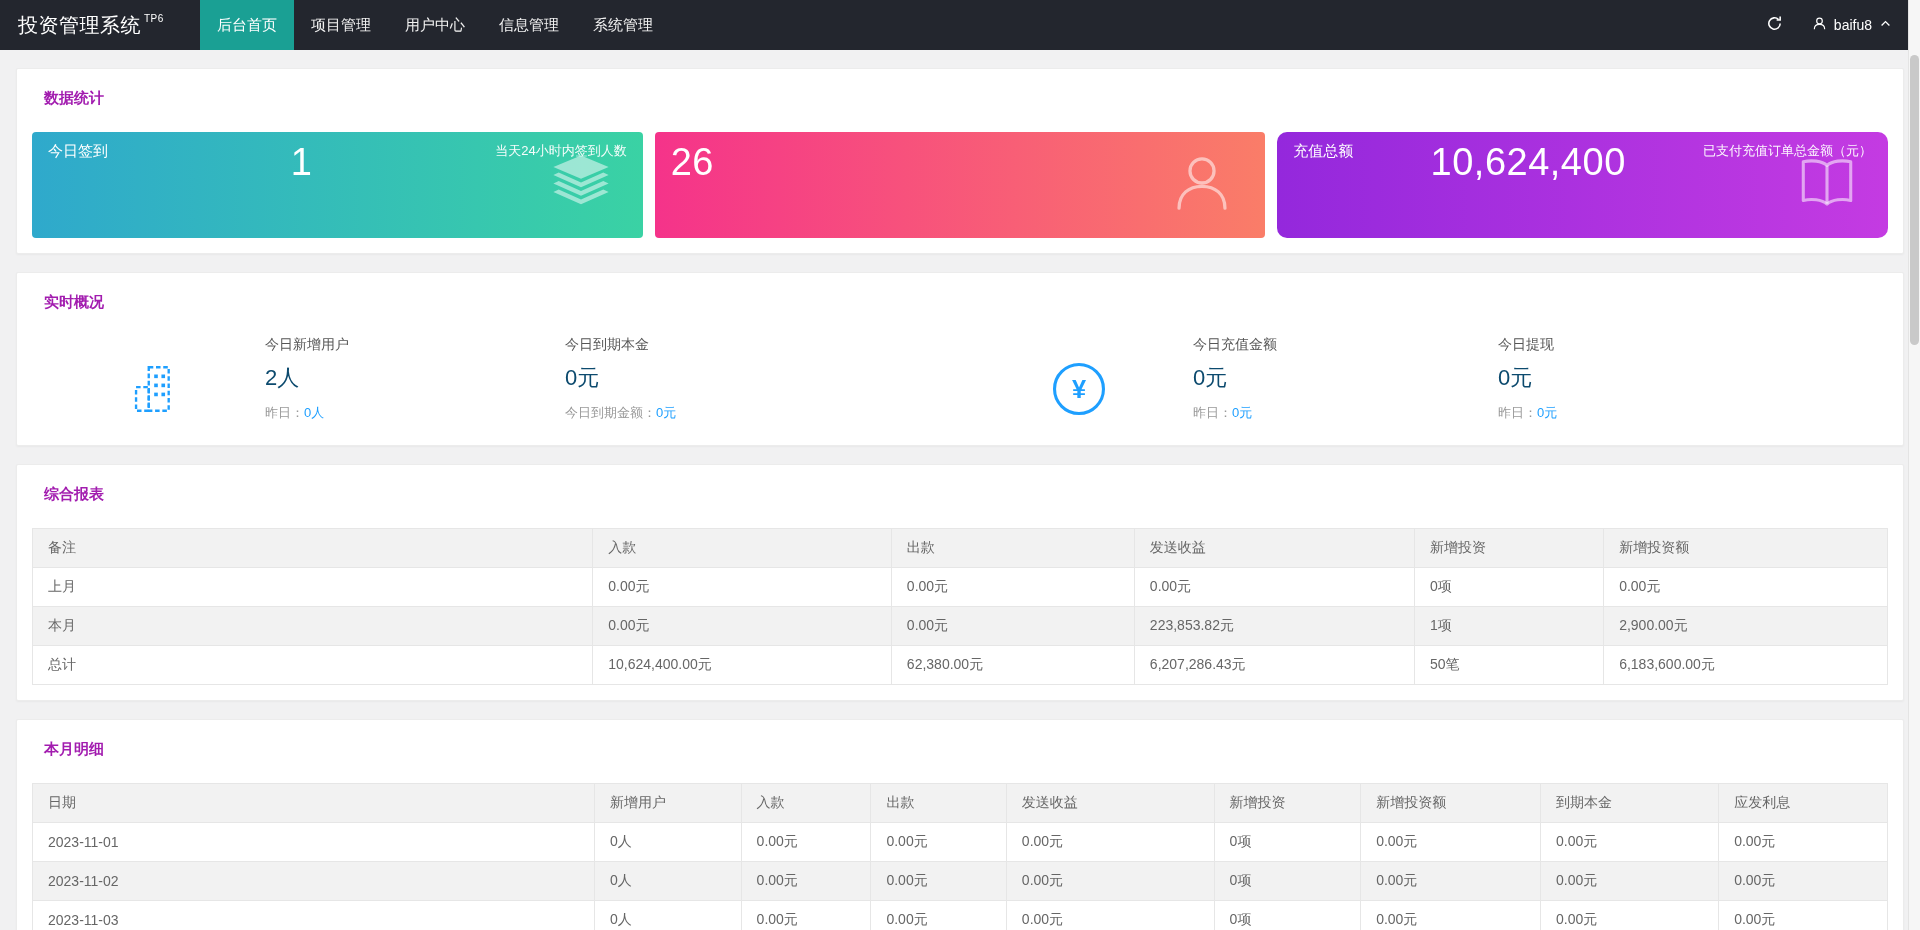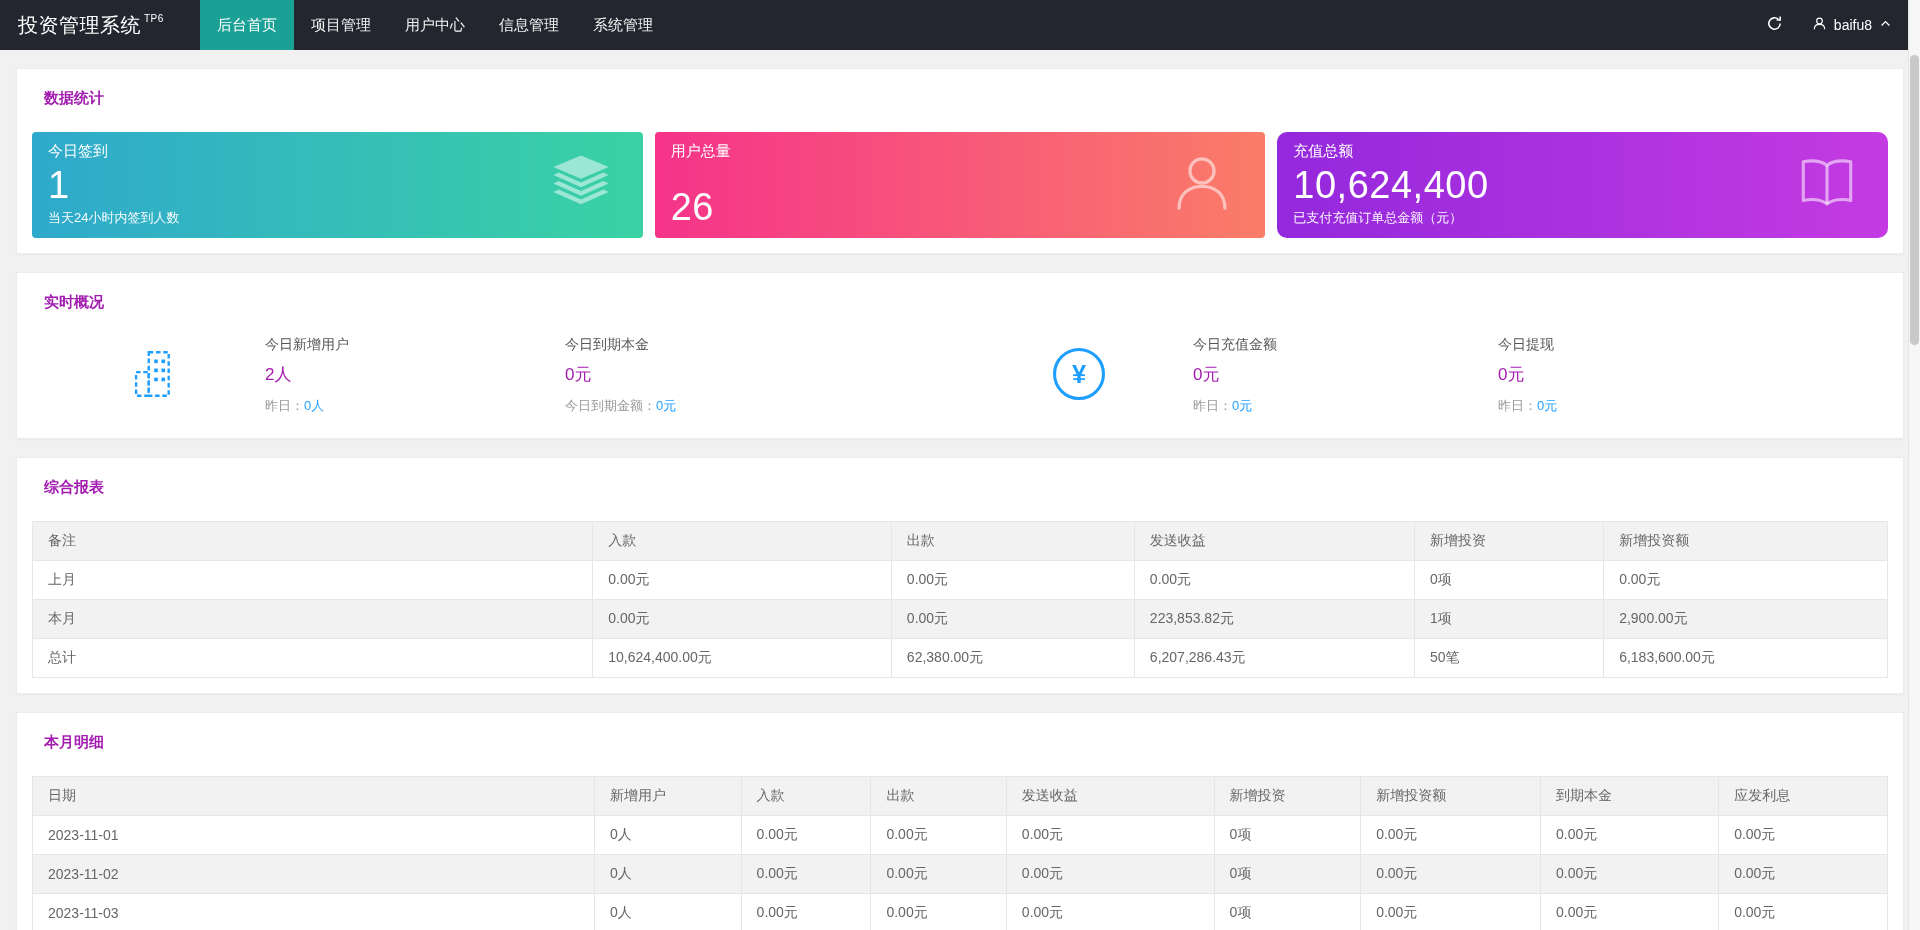--- a/index.html
+++ b/index.html
@@ -16,36 +16,36 @@
   .icon-btn{width:46px;height:50px;display:flex;align-items:center;justify-content:center;cursor:pointer}
   .user-menu{display:flex;align-items:center;gap:7px;padding:0 14px;color:#fff;font-size:14px;cursor:pointer;height:50px}
   
   .main{padding-top:18px}
   .panel{background:#fff;border:1px solid #ececec;border-radius:2px;margin:0 16px 18px;
          padding:20px 15px 15px;box-shadow:0 1px 2px rgba(0,0,0,.04)}
   .panel-title{font-size:15px;color:#a21caf;font-weight:700;margin:0 0 24px 12px}
   
   .cards{display:flex;gap:12px}
   .stat-card{flex:1;height:106px;border-radius:4px;position:relative;color:#fff;
-             padding:10px 16px 11px;display:flex;flex-direction:column;justify-content:space-between;overflow:hidden}
+             padding:10px 16px 11px;display:flex;flex-direction:row;justify-content:space-between;overflow:hidden}
   .stat-label{font-size:15px}
   .stat-value{font-size:38px;line-height:40px;letter-spacing:.5px;font-weight:400}
   .stat-desc{font-size:13px;opacity:.96}
   .stat-icon{position:absolute;right:28px;top:50%;transform:translateY(-50%)}
   
-  .overview-row{display:flex;align-items:center;margin:4px 0 8px}
+  .overview-row{display:flex;align-items:flex-end;margin:4px 0 8px}
   .ov-building{margin-left:95px;flex:none}
   .ov-yen{flex:none}
   .ov-col{flex:none}
   .ov-c1{margin-left:80px;width:300px}
   .ov-c2{width:485px}
   .ov-c3{margin-left:85px;width:305px}
   .ov-c4{width:260px}
   .ov-label{font-size:14px;color:#555}
-  .ov-value{font-size:17px;color:#a21caf;margin:9px 0 11px}
+  .ov-value{font-size:22px;color:#0c4a6e;margin:9px 0 11px}
   .ov-sub{font-size:13px;color:#999}
   .ov-sub .blue{color:#1E9FFF}
   
   .tbl{width:100%;border-collapse:collapse;table-layout:fixed;border:1px solid #e6e6e6}
   .tbl th,.tbl td{border:1px solid #e6e6e6;font-size:14px;color:#666;text-align:left;
                   padding:0 15px;height:39px;font-weight:400;white-space:nowrap;overflow:hidden}
   .tbl thead th{background:#f2f2f2}
   .tbl tbody tr:nth-child(even){background:#f2f2f2}
   .report-tbl th:nth-child(1){width:30.2%}
   .report-tbl th:nth-child(2){width:16.1%}
@@ -123,21 +123,20 @@
             <path d="M32 6 L58 17 L32 28 L6 17 Z"></path>
             <path d="M11 22 L6 24.5 L32 36 L58 24.5 L53 22 L32 31.5 Z"></path>
             <path d="M11 30 L6 32.5 L32 44 L58 32.5 L53 30 L32 39.5 Z"></path>
             <path d="M11 38 L6 40.5 L32 52 L58 40.5 L53 38 L32 47.5 Z"></path>
           </g>
             </svg>
         </span>
       </div>
 
       <div class="stat-card" style="background: linear-gradient(to right, rgb(245, 51, 138), rgb(250, 125, 104));">
-        <div class="stat-label">用户总量</div>
         <div class="stat-value">26</div>
         <span class="stat-icon">
           <svg width="70" height="70" viewBox="0 0 64 64">
               <g fill="none" stroke="rgba(255,255,255,0.55)" stroke-width="3">
             <circle cx="32" cy="21" r="11"></circle>
             <path d="M11 55 C11 42 20 35 32 35 C44 35 53 42 53 55" stroke-linecap="round"></path>
           </g>
             </svg>
         </span>
       </div>

